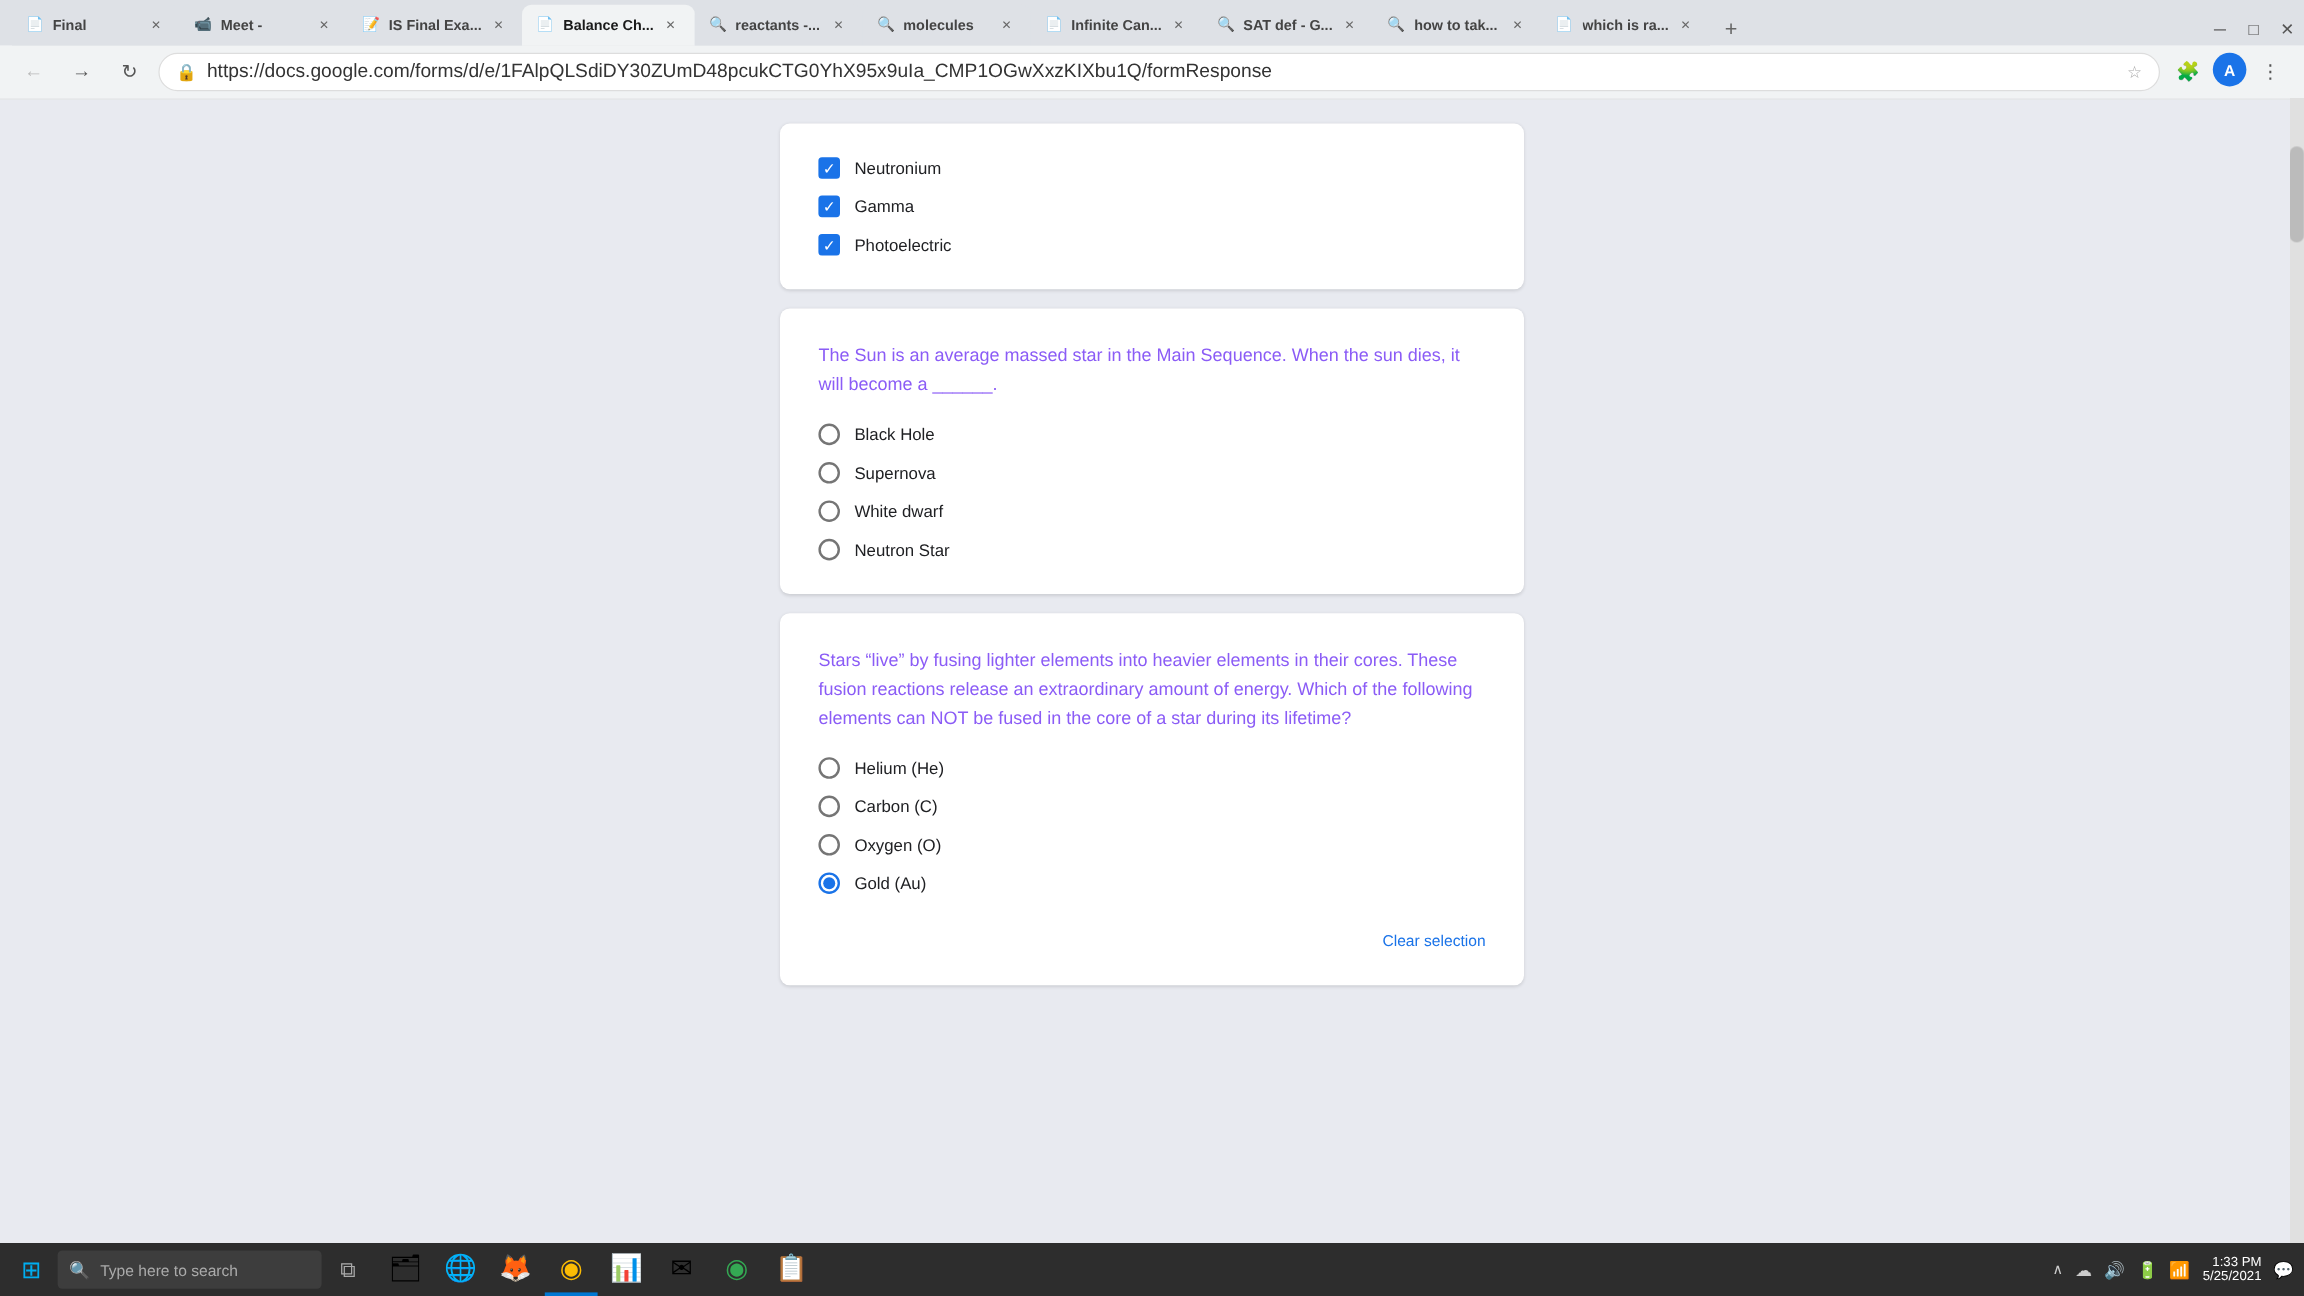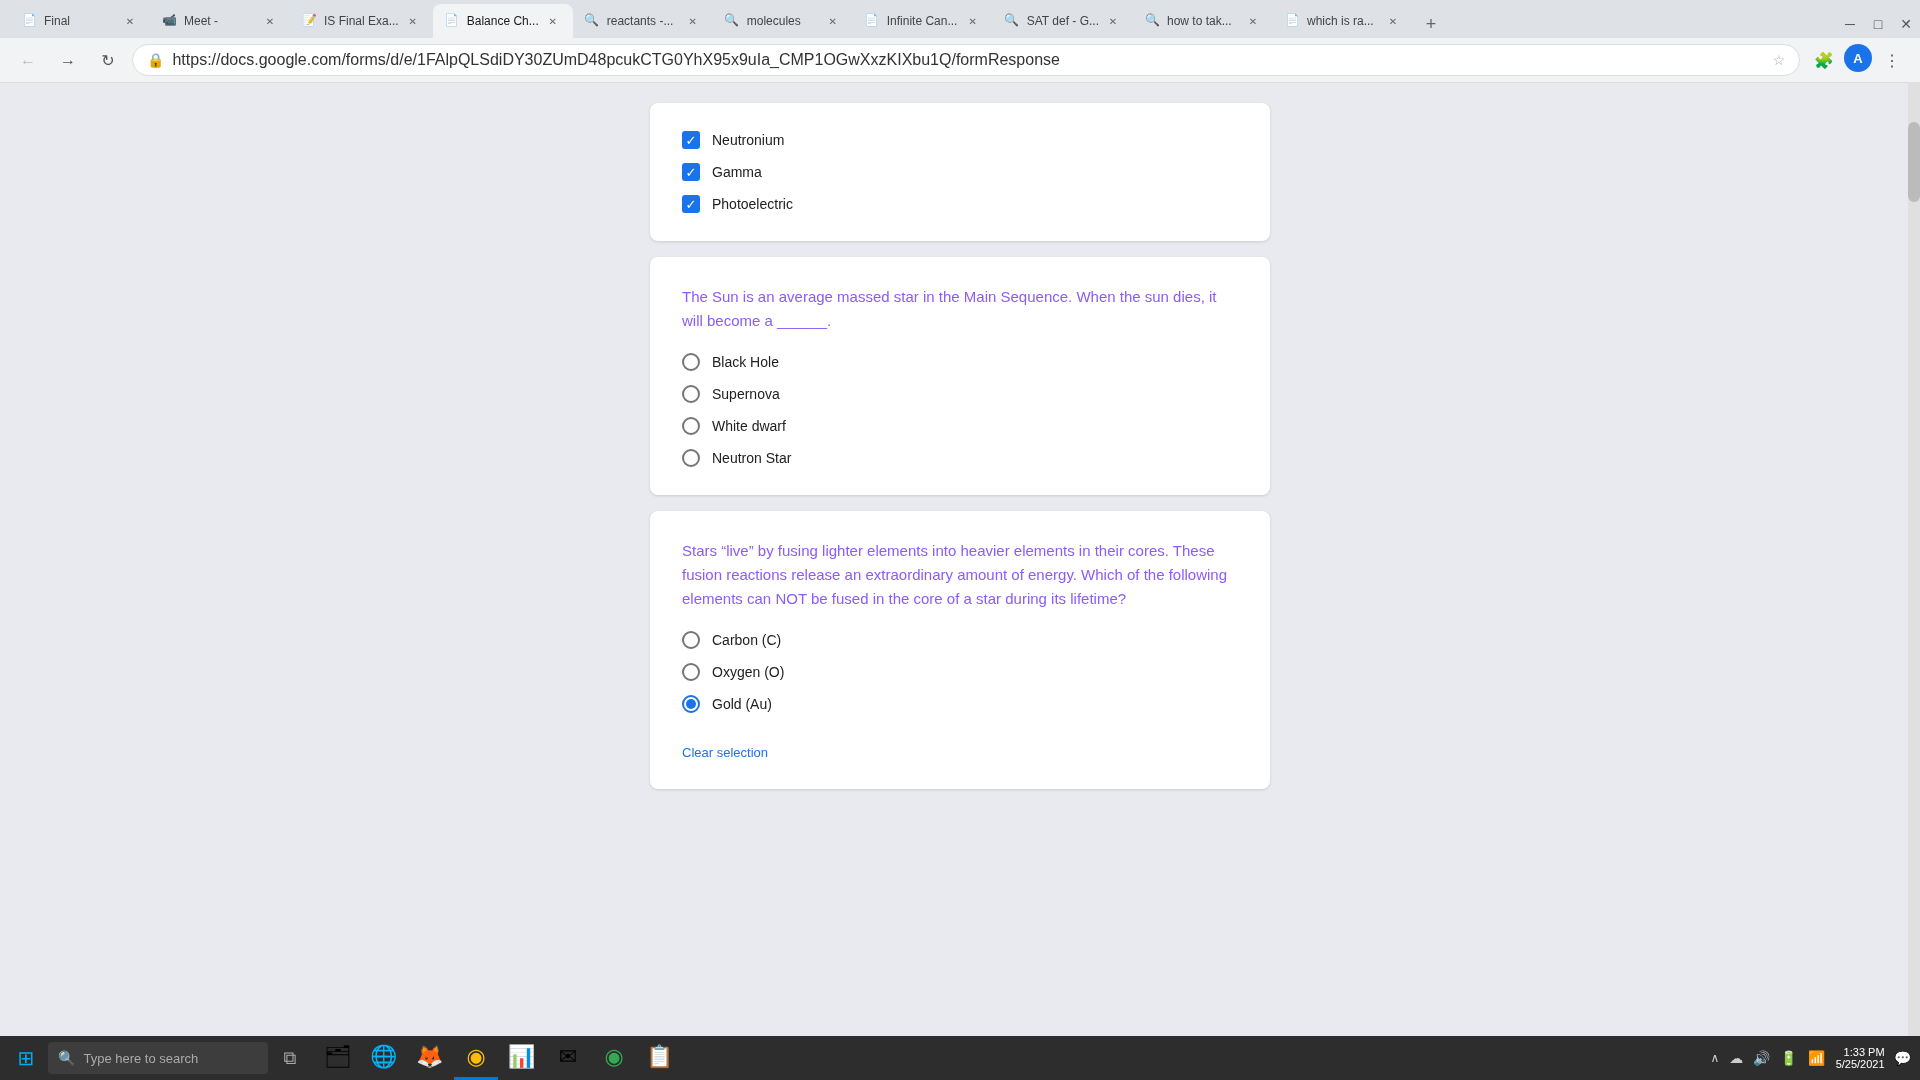--- a/index.html
+++ b/index.html
@@ -47,20 +47,21 @@
       width: 16px;
       height: 16px;
       border-radius: 2px;
       flex-shrink: 0;
     }
     .tab-label {
       overflow: hidden;
       text-overflow: ellipsis;
       white-space: nowrap;
       flex: 1;
+      font-weight: bold;
     }
     .tab-close {
       width: 16px;
       height: 16px;
       border-radius: 50%;
       display: flex;
       align-items: center;
       justify-content: center;
       font-size: 10px;
       color: #666;
@@ -220,21 +221,21 @@
     }
     .radio-custom.selected::after {
       content: '';
       width: 10px;
       height: 10px;
       border-radius: 50%;
       background: #1a73e8;
     }
 
     .clear-selection {
-      text-align: left;
+      text-align: right;
       padding-top: 16px;
     }
     .clear-selection a {
       color: #1a73e8;
       font-size: 13px;
       text-decoration: none;
       cursor: pointer;
     }
 
     
@@ -449,20 +450,24 @@
       <span class="option-label">White dwarf</span>
     </div>
     <div class="option-row">
       <div class="radio-custom"></div>
       <span class="option-label">Neutron Star</span>
     </div>
   </div>
 
   <div class="card">
     <div class="question-text">Stars “live” by fusing lighter elements into heavier elements in their cores. These fusion reactions release an extraordinary amount of energy. Which of the following elements can NOT be fused in the core of a star during its lifetime?</div>
+    <div class="option-row">
+      <div class="radio-custom"></div>
+      <span class="option-label">Helium (He)</span>
+    </div>
     <div class="option-row">
       <div class="radio-custom"></div>
       <span class="option-label">Carbon (C)</span>
     </div>
     <div class="option-row">
       <div class="radio-custom"></div>
       <span class="option-label">Oxygen (O)</span>
     </div>
     <div class="option-row">
       <div class="radio-custom selected"></div>

